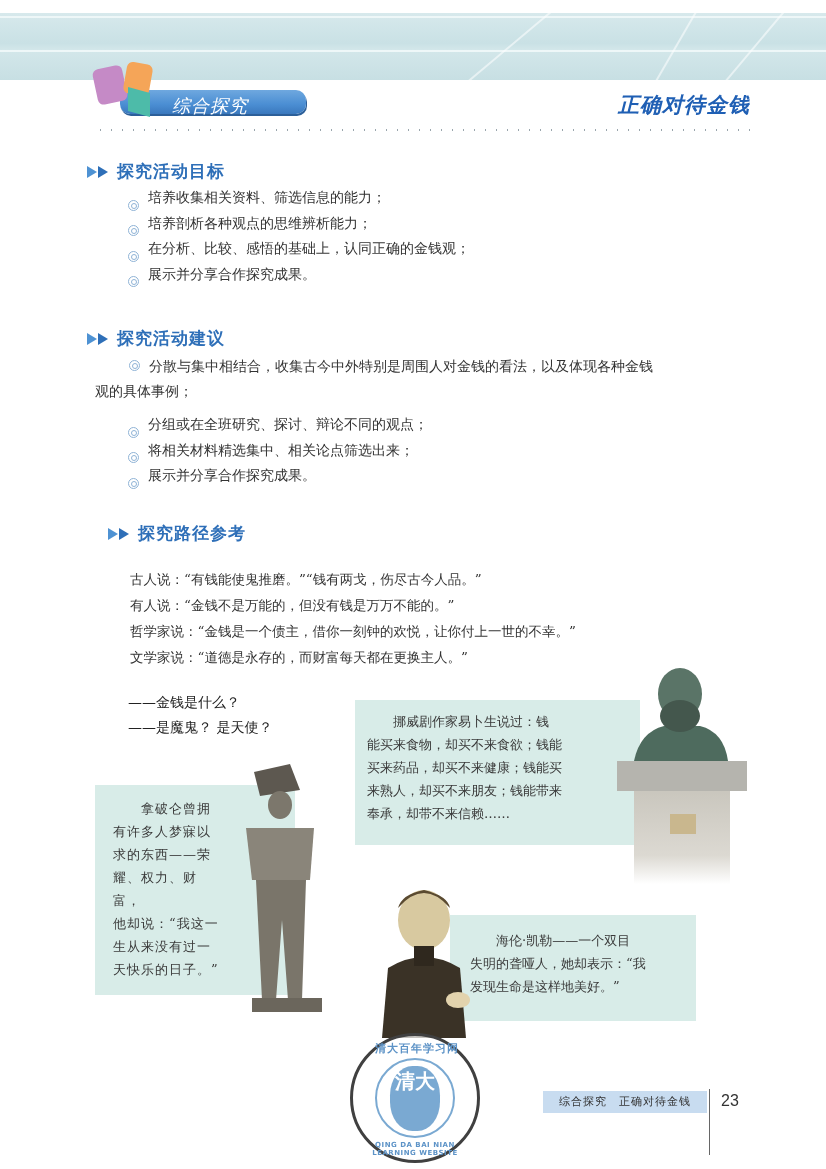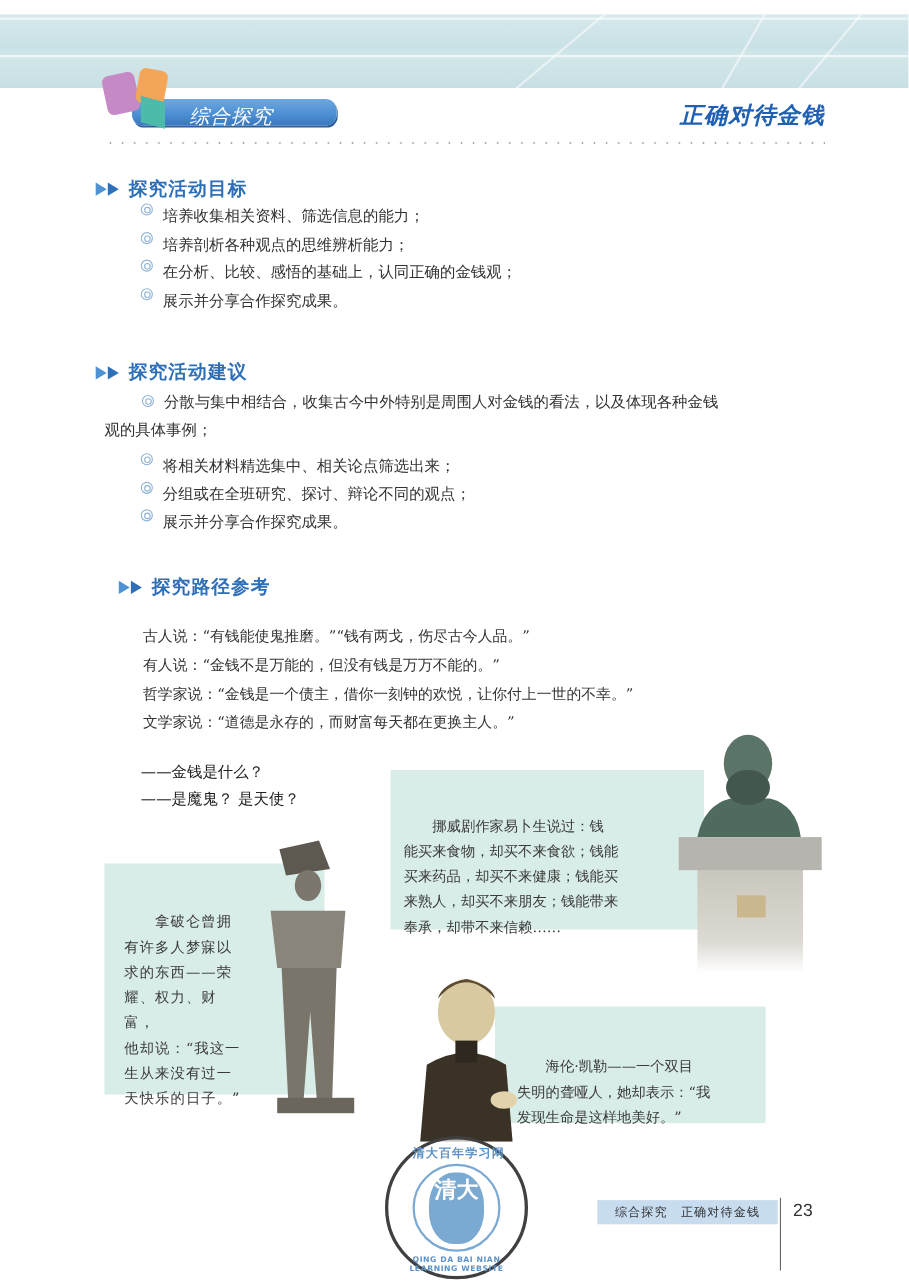--- a/index.html
+++ b/index.html
@@ -48,35 +48,35 @@
     position: absolute; left: 87px; display: flex; align-items: center;
     font-size: 17px; font-weight: bold; color: #2e6fb8; letter-spacing: 1px;
   }
   .heading .arrows { display: inline-flex; margin-right: 8px; }
   .heading .tri {
     width: 0; height: 0; border-top: 6px solid transparent; border-bottom: 6px solid transparent;
     border-left: 10px solid #4e92d3; margin-right: 1px;
   }
   .heading .tri.b { border-left-color: #2e6fb8; }
   .bullets { position: absolute; left: 128px; font-size: 14px; line-height: 25.5px; color: #333; }
-  .bullets .item { display: flex; align-items: flex-start; white-space: nowrap; }
+  .bullets .item { display: flex; align-items: flex-end; white-space: nowrap; }
   .bullets .mark {
     display: inline-block; width: 11px; height: 11px; border: 1.5px solid #8fb3d6; border-radius: 50%;
     margin-right: 9px; position: relative; box-sizing: border-box;
   }
   .bullets .mark::after {
     content: ""; position: absolute; left: 2px; top: 2px; width: 4px; height: 4px; border-radius: 50%;
     border: 1px solid #8fb3d6;
   }
   .para { position: absolute; left: 95px; width: 660px; font-size: 14px; line-height: 25px; color: #333; }
   .para .indent { padding-left: 34px; display: flex; align-items: center; }
   .quotes { position: absolute; left: 130px; top: 566px; font-family: "DejaVu Serif", "Liberation Serif", serif; font-size: 13.5px; line-height: 26px; color: #333; }
   .questions { position: absolute; left: 128px; top: 690px; font-size: 14px; line-height: 25px; color: #222; }
   .card { position: absolute; background: #d8ece8; }
-  .card .txt { position: absolute; font-family: "DejaVu Serif", "Liberation Serif", serif; font-size: 13px; line-height: 23px; color: #3a3a3a; margin-top: 30px; }
+  .card .txt { position: absolute; font-family: "DejaVu Serif", "Liberation Serif", serif; font-size: 13px; line-height: 23px; color: #3a3a3a; }
   .card-ibsen { left: 355px; top: 700px; width: 285px; height: 145px; }
   .card-ibsen .txt { left: 12px; top: 10px; width: 240px; }
   .card-napoleon { left: 95px; top: 785px; width: 200px; height: 210px; }
   .card-napoleon .txt { left: 18px; top: 12px; width: 108px; letter-spacing: 1px; }
   .card-keller { left: 450px; top: 915px; width: 246px; height: 106px; }
   .card-keller .txt { left: 20px; top: 14px; width: 215px; }
   .statue { position: absolute; }
   .watermark {
     position: absolute; left: 350px; top: 1033px; width: 130px; height: 130px; border-radius: 50%;
     border: 3px solid #404040; box-sizing: border-box; background: rgba(255,255,255,0.7); font-weight: bold;
@@ -155,25 +155,25 @@
 <div class="para" style="top:354px;">
   <div class="indent">
       <span class="bullets" style="position:static;line-height:25px;"><span class="mark"></span></span>
       <span>分散与集中相结合，收集古今中外特别是周围人对金钱的看法，以及体现各种金钱</span>
     </div>
   <div>观的具体事例；</div>
 </div>
 <div class="bullets" style="top:412px;">
   <div class="item">
       <span class="mark"></span>
+      <span>分组或在全班研究、探讨、辩论不同的观点；</span>
+    </div>
+  <div class="item">
+      <span class="mark"></span>
       <span>将相关材料精选集中、相关论点筛选出来；</span>
-    </div>
-  <div class="item">
-      <span class="mark"></span>
-      <span>分组或在全班研究、探讨、辩论不同的观点；</span>
     </div>
   <div class="item">
       <span class="mark"></span>
       <span>展示并分享合作探究成果。</span>
     </div>
 </div>
 
 <div class="heading" style="top:522px;margin-left:21px;">
   <span class="arrows">
       <span class="tri"></span>

